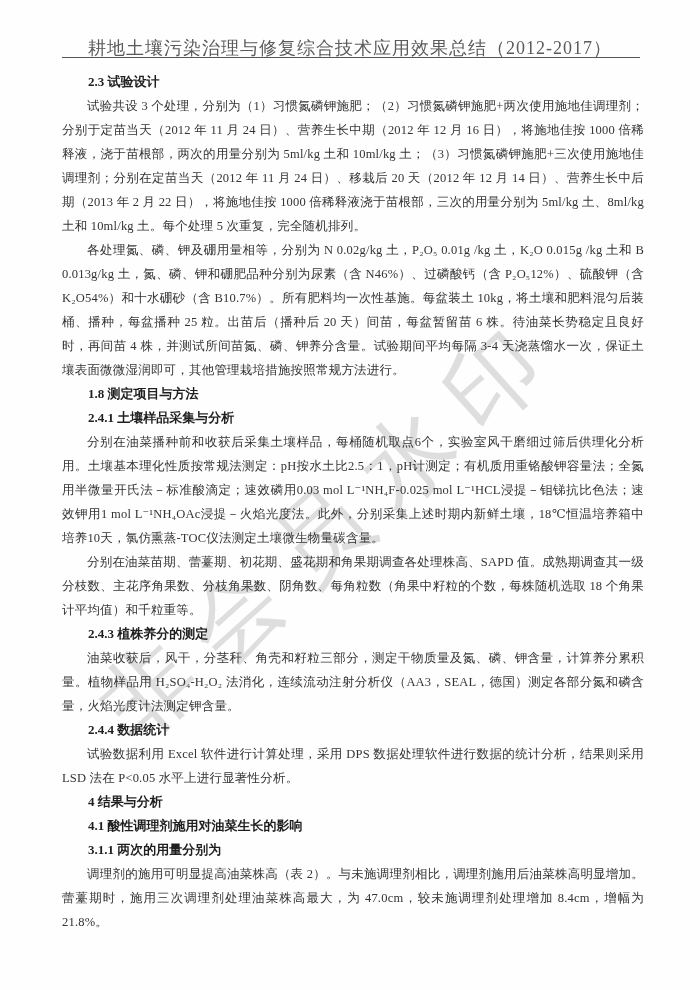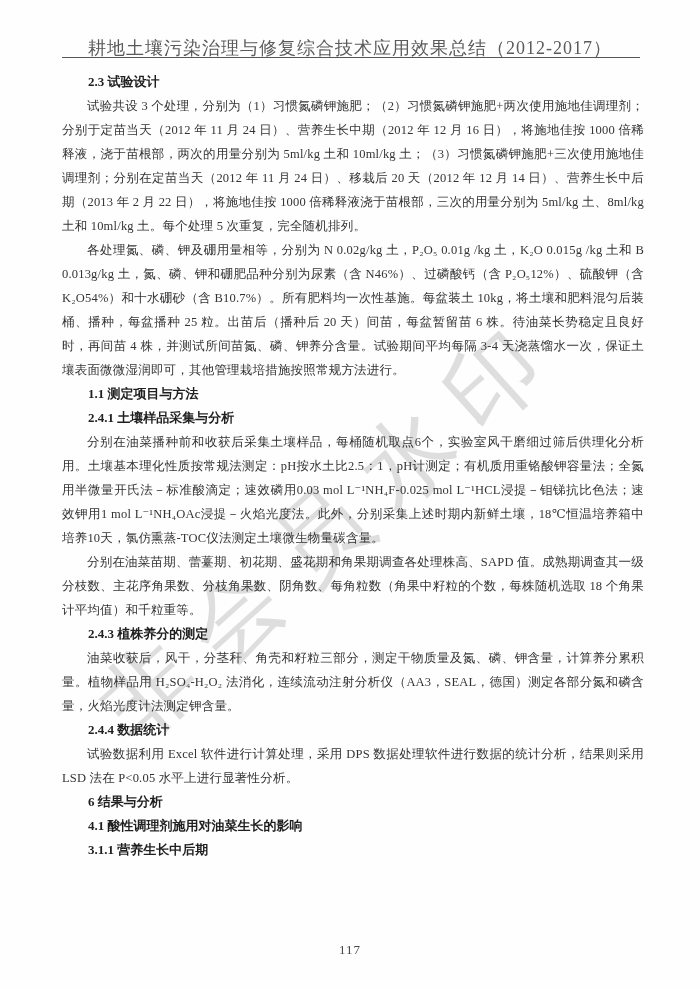--- a/index.html
+++ b/index.html
@@ -81,28 +81,28 @@
 
   <div class="watermark">非会员水印</div>
 
   <div class="header">耕地土壤污染治理与修复综合技术应用效果总结（2012-2017）</div>
   <div class="header-rule"></div>
 
   <div class="content">
     <div class="heading">2.3 试验设计</div>
     <p class="para">试验共设 3 个处理，分别为（1）习惯氮磷钾施肥；（2）习惯氮磷钾施肥+两次使用施地佳调理剂；分别于定苗当天（2012 年 11 月 24 日）、营养生长中期（2012 年 12 月 16 日），将施地佳按 1000 倍稀释液，浇于苗根部，两次的用量分别为 5ml/kg 土和 10ml/kg 土；（3）习惯氮磷钾施肥+三次使用施地佳调理剂；分别在定苗当天（2012 年 11 月 24 日）、移栽后 20 天（2012 年 12 月 14 日）、营养生长中后期（2013 年 2 月 22 日），将施地佳按 1000 倍稀释液浇于苗根部，三次的用量分别为 5ml/kg 土、8ml/kg 土和 10ml/kg 土。每个处理 5 次重复，完全随机排列。</p>
     <p class="para">各处理氮、磷、钾及硼用量相等，分别为 N 0.02g/kg 土，P₂O₅ 0.01g /kg 土，K₂O 0.015g /kg 土和 B 0.013g/kg 土，氮、磷、钾和硼肥品种分别为尿素（含 N46%）、过磷酸钙（含 P₂O₅12%）、硫酸钾（含 K₂O54%）和十水硼砂（含 B10.7%）。所有肥料均一次性基施。每盆装土 10kg，将土壤和肥料混匀后装桶、播种，每盆播种 25 粒。出苗后（播种后 20 天）间苗，每盆暂留苗 6 株。待油菜长势稳定且良好时，再间苗 4 株，并测试所间苗氮、磷、钾养分含量。试验期间平均每隔 3-4 天浇蒸馏水一次，保证土壤表面微微湿润即可，其他管理栽培措施按照常规方法进行。</p>
-    <div class="heading">1.1 测定项目与方法</div>
+    <div class="heading">1.8 测定项目与方法</div>
     <div class="heading">2.4.1 土壤样品采集与分析</div>
     <p class="para">分别在油菜播种前和收获后采集土壤样品，每桶随机取点6个，实验室风干磨细过筛后供理化分析用。土壤基本理化性质按常规法测定：pH按水土比2.5：1，pH计测定；有机质用重铬酸钾容量法；全氮用半微量开氏法－标准酸滴定；速效磷用0.03 mol L⁻¹NH₄F-0.025 mol L⁻¹HCL浸提－钼锑抗比色法；速效钾用1 mol L⁻¹NH₄OAc浸提－火焰光度法。此外，分别采集上述时期内新鲜土壤，18℃恒温培养箱中培养10天，氯仿熏蒸-TOC仪法测定土壤微生物量碳含量。</p>
     <p class="para">分别在油菜苗期、蕾薹期、初花期、盛花期和角果期调查各处理株高、SAPD 值。成熟期调查其一级分枝数、主花序角果数、分枝角果数、阴角数、每角粒数（角果中籽粒的个数，每株随机选取 18 个角果计平均值）和千粒重等。</p>
     <div class="heading">2.4.3 植株养分的测定</div>
     <p class="para">油菜收获后，风干，分茎秆、角壳和籽粒三部分，测定干物质量及氮、磷、钾含量，计算养分累积量。植物样品用 H₂SO₄-H₂O₂ 法消化，连续流动注射分析仪（AA3，SEAL，德国）测定各部分氮和磷含量，火焰光度计法测定钾含量。</p>
     <div class="heading">2.4.4 数据统计</div>
     <p class="para">试验数据利用 Excel 软件进行计算处理，采用 DPS 数据处理软件进行数据的统计分析，结果则采用 LSD 法在 P&lt;0.05 水平上进行显著性分析。</p>
-    <div class="heading">6 结果与分析</div>
+    <div class="heading">4 结果与分析</div>
     <div class="heading">4.1 酸性调理剂施用对油菜生长的影响</div>
-    <div class="heading">3.1.1 营养生长中后期</div>
+    <div class="heading">3.1.1 两次的用量分别为</div>
+    <p class="para">调理剂的施用可明显提高油菜株高（表 2）。与未施调理剂相比，调理剂施用后油菜株高明显增加。蕾薹期时，施用三次调理剂处理油菜株高最大，为 47.0cm，较未施调理剂处理增加 8.4cm，增幅为 21.8%。</p>
   </div>
 
-  <div class="footer">117</div>
 
 </div>
 
 </body></html>

